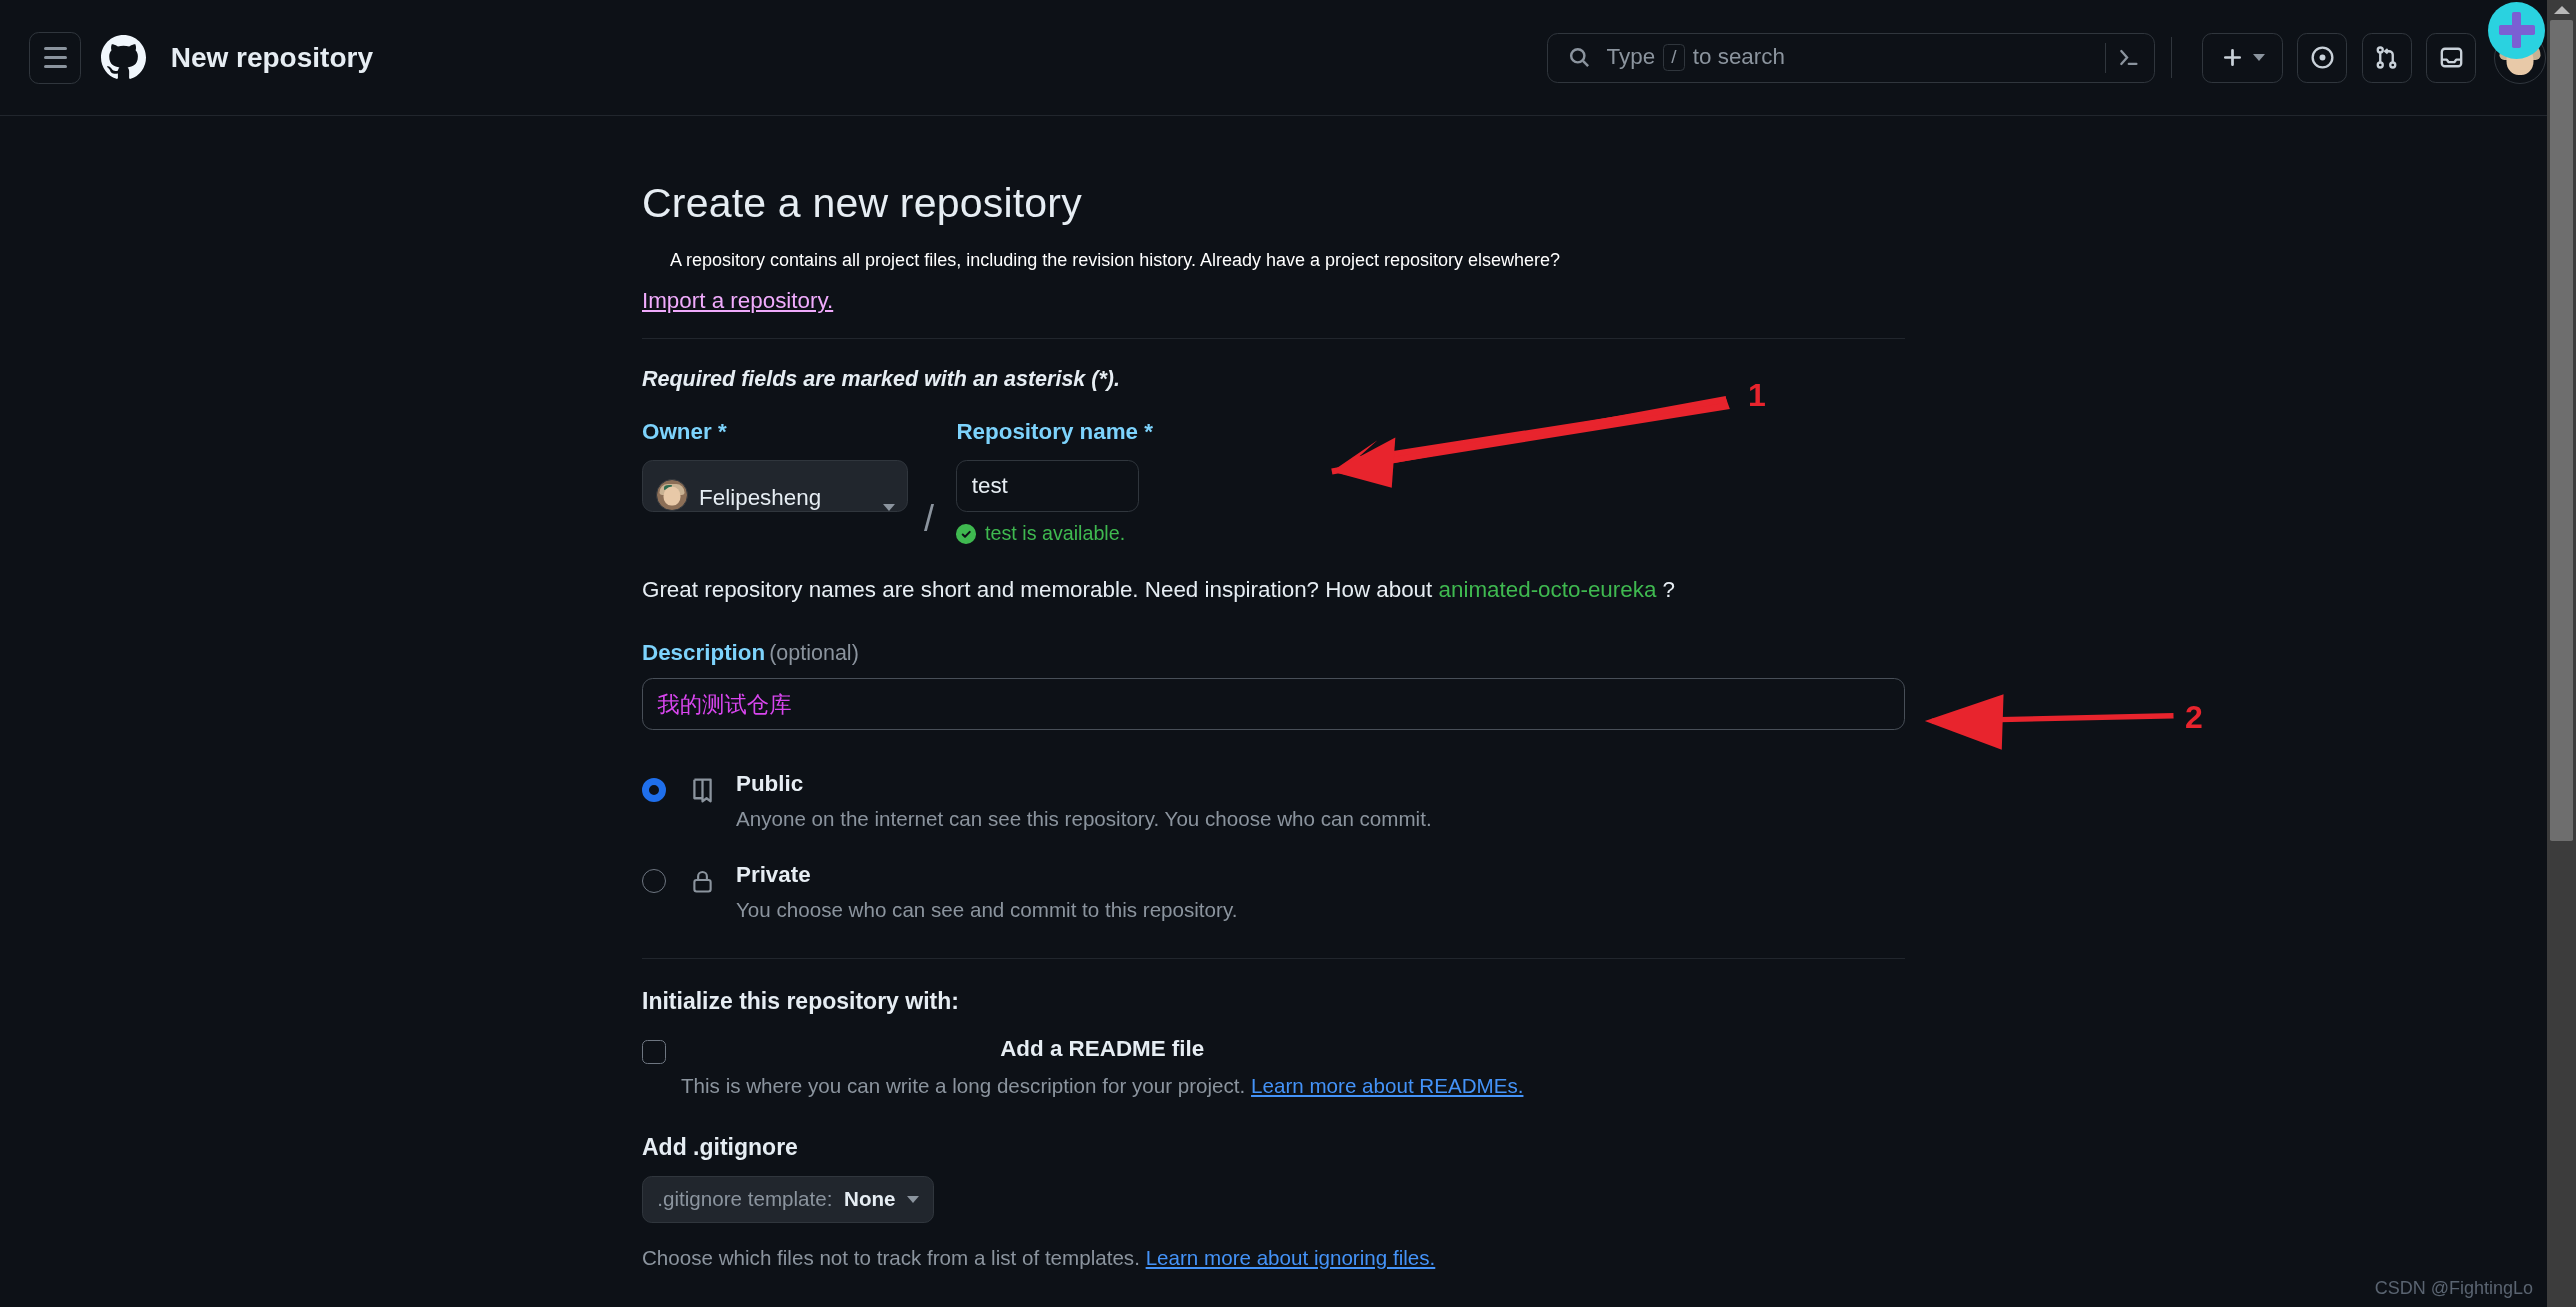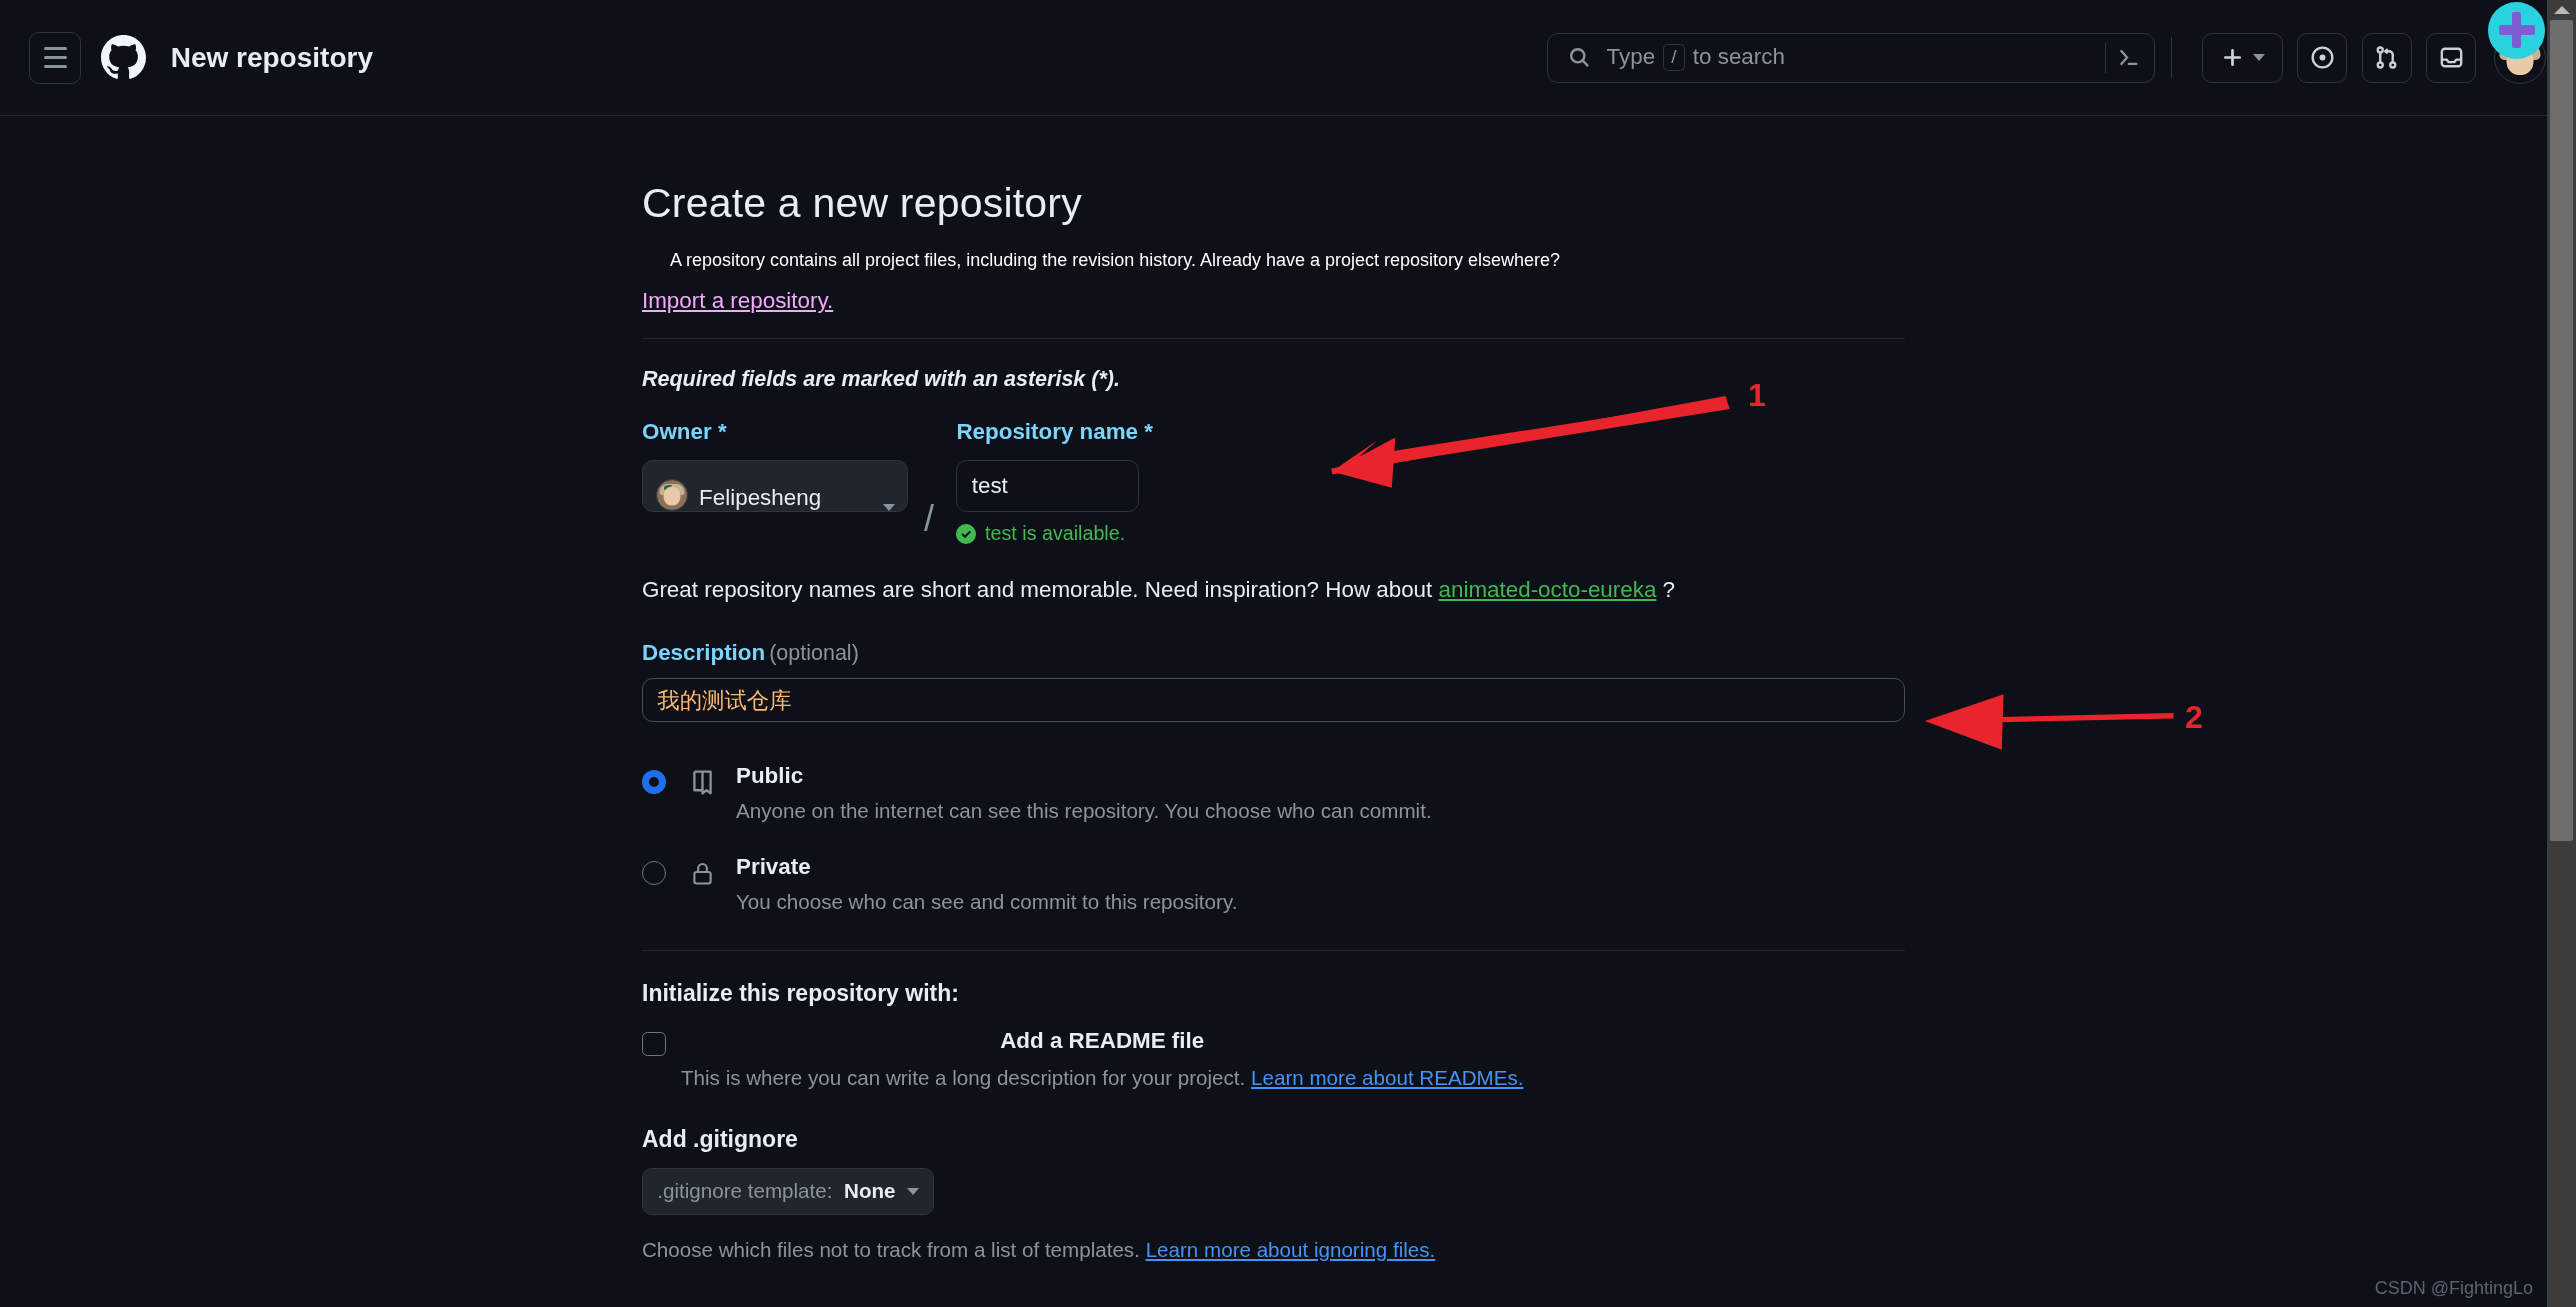--- a/index.html
+++ b/index.html
@@ -176,29 +176,29 @@
     color: #3fb950; font-size: 19.7px;
   }
   .check-badge {
     width: 19.7px; height: 19.7px; border-radius: 50%;
     background: #3fb950; display: flex; align-items: center; justify-content: center;
     flex: none;
   }
   .inspiration {
     margin-top: 29px; color: #e6edf3; font-size: 22.4px; line-height: 1.4;
   }
-  .inspiration .suggest { color: #3fb950; text-decoration: underline; }
+  .inspiration .suggest { color: #3fb950; }
   .inspiration .qmark { color: #e6edf3; }
 
   .desc-label-row { margin-top: 34px; }
   .desc-optional { color: #8b949e; font-size: 21.5px; font-weight: 400; }
   .desc-input {
-    margin-top: 12.5px; width: 1263px; height: 44px;
+    margin-top: 12.5px; width: 1263px; height: 52px;
     background: #0d1117; border: 0.9px solid #484f58; border-radius: 10.7px;
-    color: #fdba74; font-size: 22.4px;
+    color: #d946ef; font-size: 22.4px;
     padding: 0 14.3px; font-family: inherit; outline: none;
   }
 
   .vis-section { margin-top: 41px; }
   .vis-row { display: flex; align-items: flex-start; }
   .vis-row + .vis-row { margin-top: 31px; }
   .radio {
     width: 24px; height: 24px; border-radius: 50%; flex: none;
     margin-top: 7.2px; border: 1.8px solid #6e7681; background: transparent;
     cursor: pointer; position: relative;

